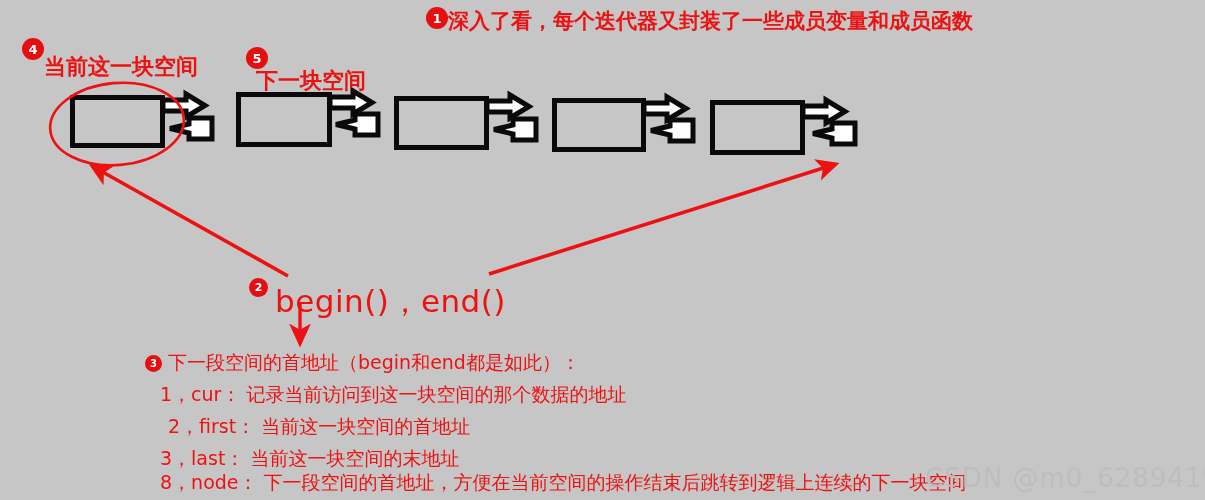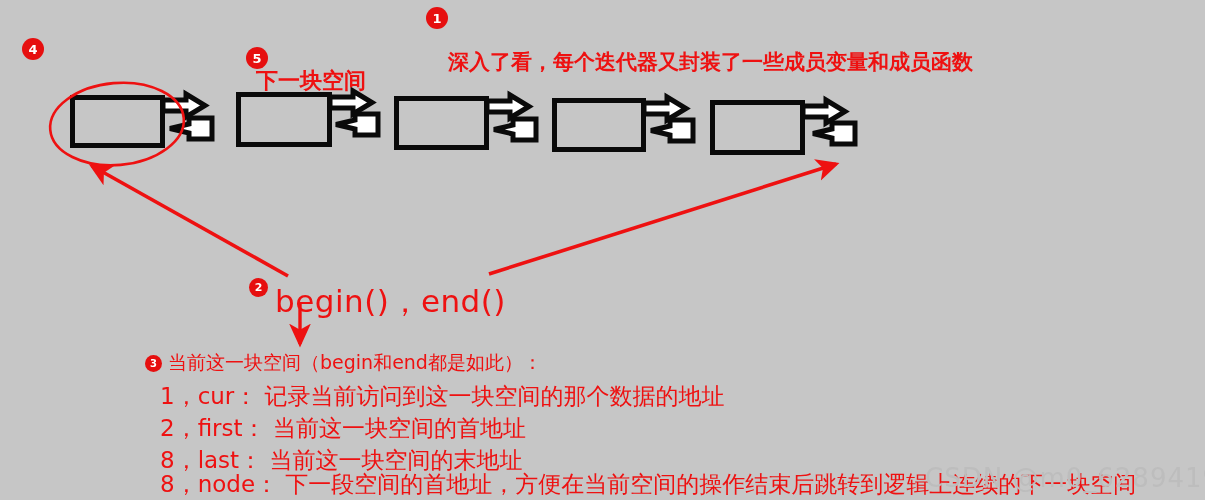--- a/index.html
+++ b/index.html
@@ -56,21 +56,21 @@
   .begin-end {
     font-size: 31px;
     font-weight: 400;
     letter-spacing: 0.5px;
   }
   .member-head {
     font-size: 19px;
     font-weight: 500;
   }
   .member-line {
-    font-size: 23px;
+    font-size: 19px;
     font-weight: 500;
   }
 
   
   .badge {
     position: absolute;
     border-radius: 50%;
     background: #e60f0f;
     color: #ffffff;
     display: flex;
@@ -148,29 +148,30 @@
 
     <line x1="300" y1="303" x2="300" y2="344" stroke="#ee1111" stroke-width="3.4" marker-end="url(#redArrowThin)"></line>
   </svg>
 
   <div class="badge badge-lg" style="left:22px; top:38px;">4</div>
   <div class="badge badge-lg" style="left:246px; top:47px;">5</div>
   <div class="badge badge-lg" style="left:426px; top:7px;">1</div>
   <div class="badge badge-md" style="left:249px; top:278px;">2</div>
   <div class="badge badge-sm" style="left:145px; top:355px;">3</div>
 
-  <div class="red-text note-title" style="left:448px; top:11px;margin-top:41px;">深入了看，每个迭代器又封装了一些成员变量和成员函数</div>
+  <div class="red-text note-title" style="left:448px; top:11px;">深入了看，每个迭代器又封装了一些成员变量和成员函数</div>
 
+  <div class="red-text label-space" style="left:44px; top:56px;">当前这一块空间</div>
 
   <div class="red-text label-space" style="left:256px; top:70px;text-align:center;">下一块空间</div>
 
   <div class="red-text begin-end" style="left:275px; top:272px;margin-top:14px;">begin()，end()</div>
 
-  <div class="red-text member-head" style="left:168px; top:353px;">当前这一块空间（begin和end都是如此）：</div>
+  <div class="red-text member-head" style="left:168px; top:353px;">下一段空间的首地址（begin和end都是如此）：</div>
 
   <div class="red-text member-line" style="left:160px; top:385px;">1，cur： 记录当前访问到这一块空间的那个数据的地址</div>
-  <div class="red-text member-line" style="left:160px; top:417px;text-align:center;">2，first： 当前这一块空间的首地址</div>
-  <div class="red-text member-line" style="left:160px; top:449px;">8，last： 当前这一块空间的末地址</div>
+  <div class="red-text member-line" style="left:168px; top:417px;text-align:center;">2，first： 当前这一块空间的首地址</div>
+  <div class="red-text member-line" style="left:160px; top:449px;">3，last： 当前这一块空间的末地址</div>
   <div class="red-text member-line" style="left:160px; top:473px;">8，node： 下一段空间的首地址，方便在当前空间的操作结束后跳转到逻辑上连续的下一块空间</div>
 
   <div class="watermark" style="left:925px; top:463px;">CSDN @m0_62894194</div>
 
 </div>
 
 </body></html>

